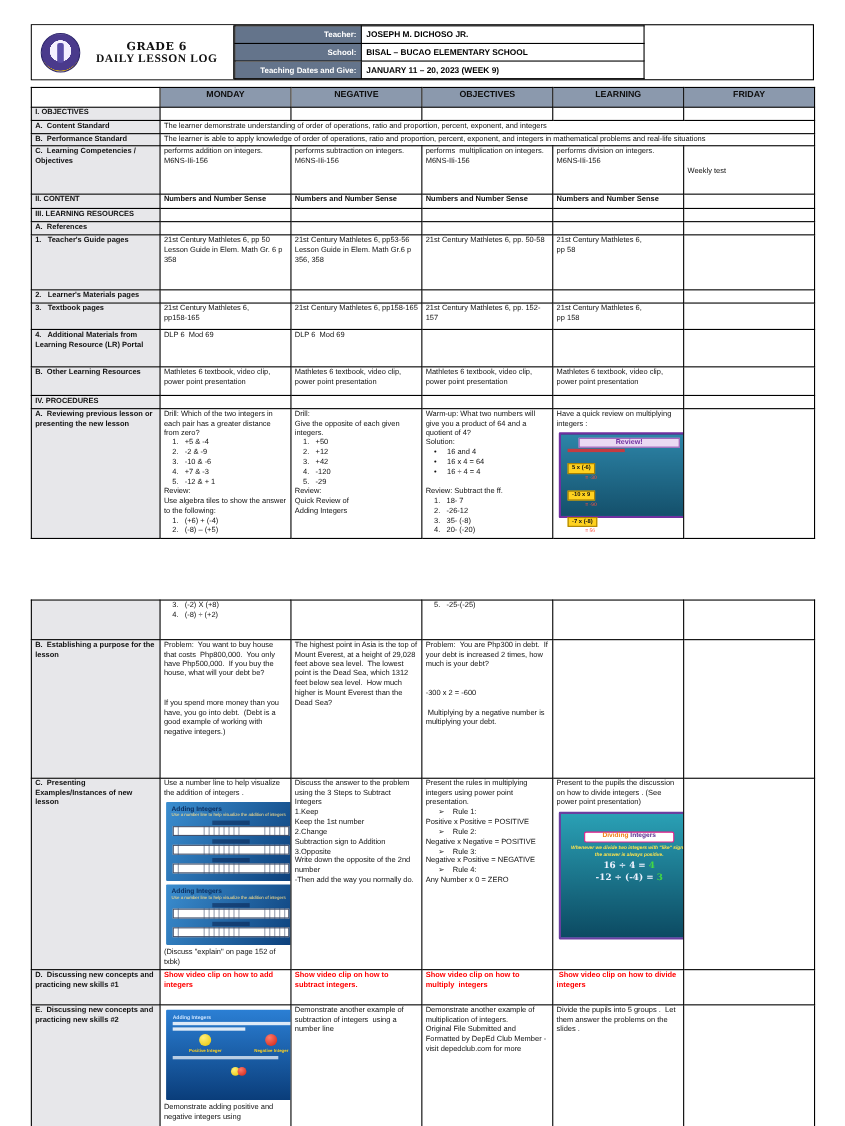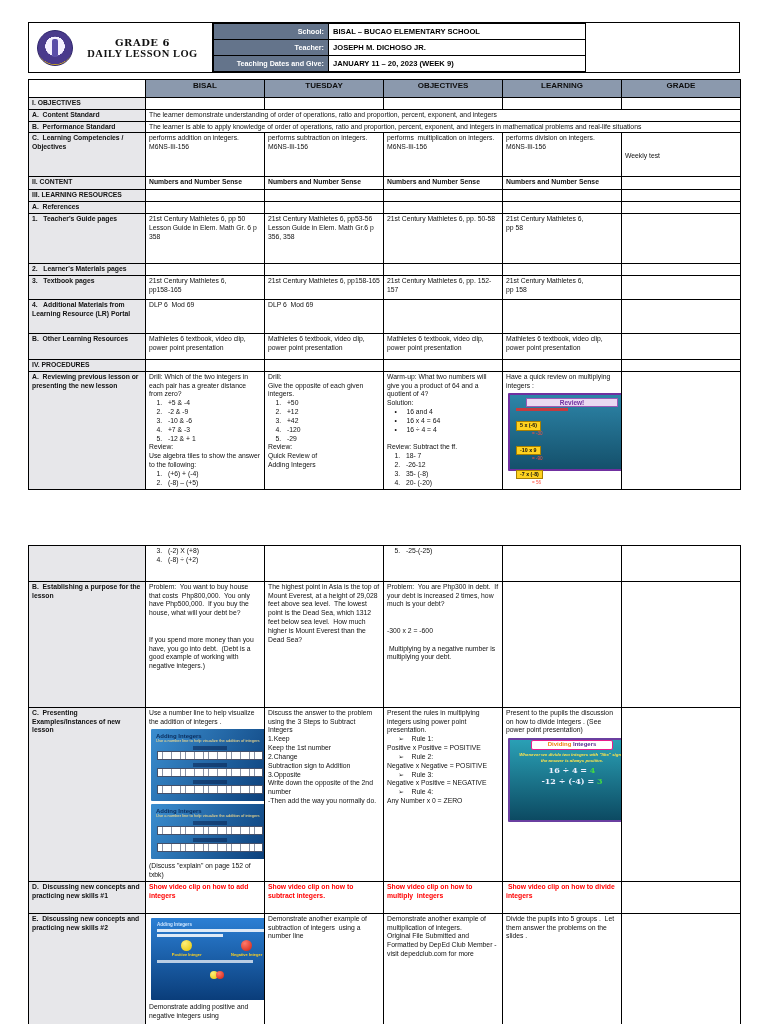--- a/index.html
+++ b/index.html
@@ -52,21 +52,21 @@
   .rv-ans{color:#ff5040;font-size:4.6px;margin-left:16px;line-height:1.1;}
   
   .slide.adding{width:108px;background:linear-gradient(120deg,#3b8ed0,#0b3e79);padding:4px 5px;}
   .ad-title{color:#0a2c5c;font-weight:bold;font-size:6px;}
   .ad-sub{color:#ffe08a;font-size:4px;line-height:1.2;margin-bottom:2px;}
   .ad-eq{height:4px;width:34px;margin:0 auto 1px;background:rgba(10,35,80,.55);}
   .ad-line{height:7px;margin:0 1px 3px;border:1px solid #44506a;
      background:repeating-linear-gradient(90deg,#ffffff 0 4px,#8a93a5 4px 4.6px);}
   
   .slide.dividing{width:114px;height:80px;border:2px solid #6a3fa0;
-     background:linear-gradient(#2aa0b5,#0c4a62);padding:0 5px;}
+     background:linear-gradient(#2aa0b5,#0c4a62);padding:16px 5px;}
   .dv-title{background:#fff;border:1.5px solid #e91e8c;border-radius:2px;text-align:center;
      font-size:6px;font-weight:bold;margin:0 16px 2px;line-height:1.3;}
   .dv-t1{color:#f07f13;} .dv-t2{color:#5b2d90;}
   .dv-body{color:#ffe44d;font-size:4.4px;font-style:italic;font-weight:bold;text-align:center;
      line-height:1.25;margin:1px 2px 2px;}
   .dv-eq{color:#eef2ff;font-family:"DejaVu Serif",serif;font-size:8px;font-weight:bold;text-align:center;line-height:1.35;}
   .dv-ans{color:#43d943;}
   
   .slide.counters{width:120px;height:74px;background:linear-gradient(#2b7fd4,#0a3d7a);padding:4px 6px;position:relative;}
   .cn-title{color:#cfe6ff;font-weight:bold;font-size:4.6px;}
@@ -96,26 +96,26 @@
           <div class="t2">DAILY LESSON LOG</div>
         </div>
       </div>
       <table class="hd hd-mid">
         <colgroup>
             <col style="width:115px">
             <col style="width:257px">
           </colgroup>
         <tbody>
             <tr>
+          <td class="hlabel">Teacher:</td>
+          <td class="hvalue">JOSEPH M. DICHOSO JR.</td>
+        </tr>
+        <tr>
           <td class="hlabel">School:</td>
           <td class="hvalue">BISAL – BUCAO ELEMENTARY SCHOOL</td>
-        </tr>
-        <tr>
-          <td class="hlabel">Teacher:</td>
-          <td class="hvalue">JOSEPH M. DICHOSO JR.</td>
         </tr>
         <tr>
           <td class="hlabel">Teaching Dates and Give:</td>
           <td class="hvalue">JANUARY 11 – 20, 2023 (WEEK 9)</td>
         </tr>
       </tbody>
         </table>
     </div>
 
     <table class="dll">
@@ -123,25 +123,25 @@
         <col style="width:117px">
           <col style="width:119px">
           <col style="width:119px">
         <col style="width:119px">
           <col style="width:119px">
           <col style="width:119px">
       </colgroup>
       <thead>
           <tr id="day-header-row">
             <th class="corner"></th>
-            <th class="dayhdr">BISAL</th>
-            <th class="dayhdr">TUESDAY</th>
+            <th class="dayhdr">MONDAY</th>
+            <th class="dayhdr">NEGATIVE</th>
             <th class="dayhdr">OBJECTIVES</th>
             <th class="dayhdr">LEARNING</th>
-            <th class="dayhdr">GRADE</th>
+            <th class="dayhdr">FRIDAY</th>
           </tr>
         </thead>
       <tbody id="t1body">
           <tr style="height: 11px;">
             <td class="label-cell section">
               <div class="ct">I. OBJECTIVES</div>
             </td>
             <td class="day-cell"></td>
             <td class="day-cell"></td>
             <td class="day-cell"></td>

